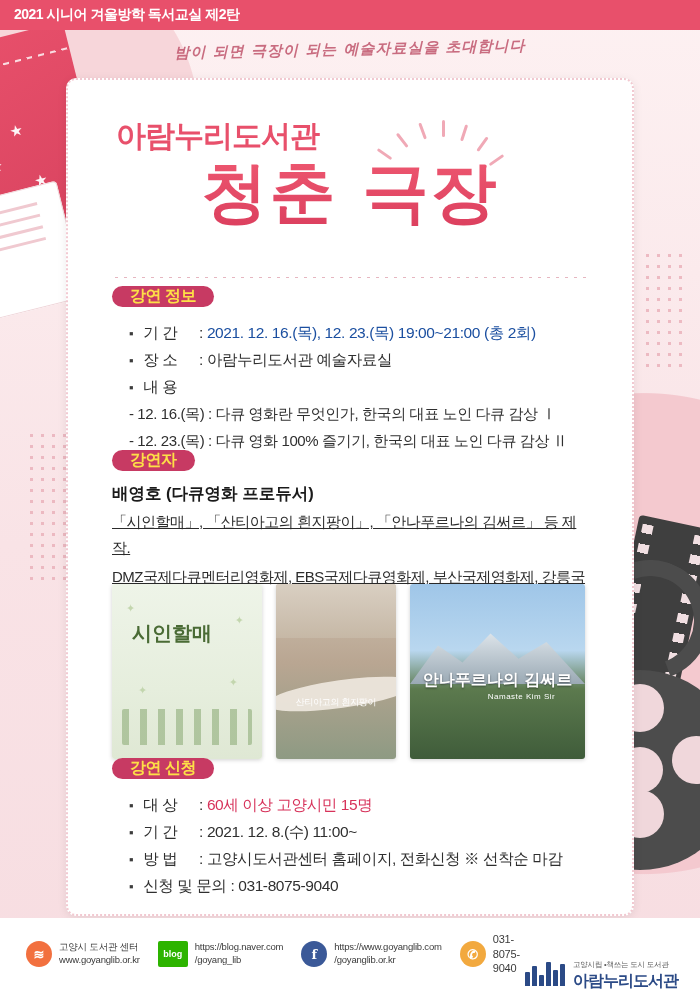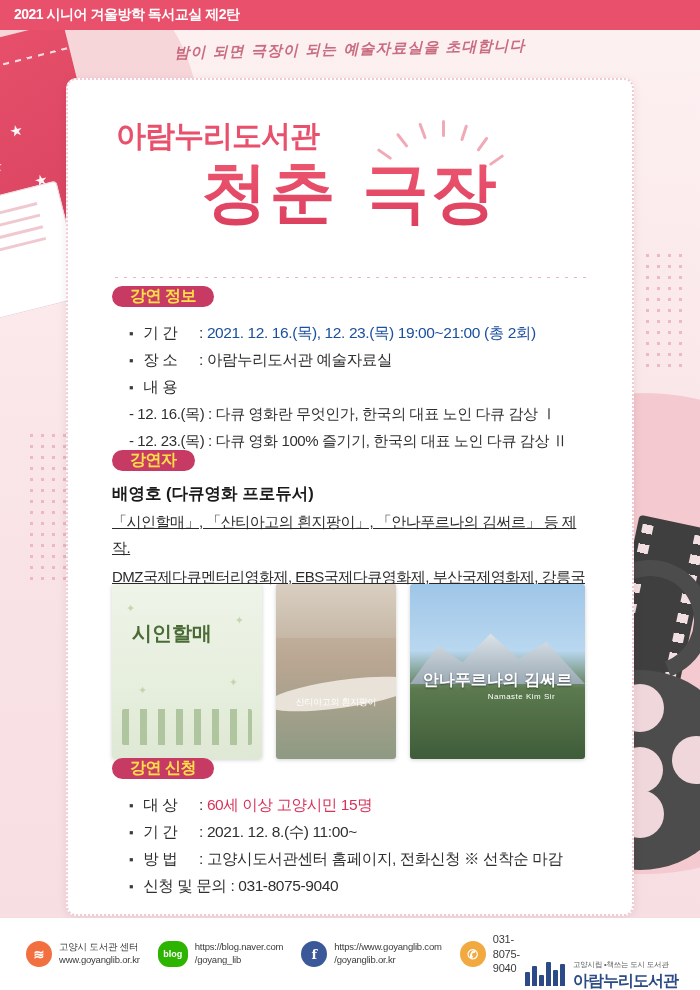--- a/index.html
+++ b/index.html
@@ -188,21 +188,21 @@
     position:absolute; left:0; right:0; bottom:0; height:72px;
     background:#ffffff; display:flex; align-items:center;
   }
   .foot-items { display:flex; align-items:center; gap:18px; padding-left:26px; flex:1; }
   .fitem { display:flex; align-items:center; gap:7px; }
   .fico {
     width:26px; height:26px; border-radius:50%; display:flex; align-items:center; justify-content:center;
     color:#fff; font-size:13px; font-weight:bold; flex:none;
   }
   .fico.rss  { background:#f2703f; }
-  .fico.blog { background:#2db400; border-radius:11px; font-size:9px; width:30px; }
+  .fico.blog { background:#2db400; border-radius:2px; font-size:9px; width:30px; }
   .fico.fb   { background:#3b5998; font-family:"DejaVu Serif", serif; }
   .fico.tel  { background:#f2a93f; }
   .ftxt { font-size:9.5px; color:#3b3b3b; line-height:1.35; letter-spacing:-0.2px; }
   .brand { display:flex; align-items:center; gap:8px; padding-right:22px;margin-top:36px; }
   .brand-bars { display:flex; align-items:flex-end; gap:2px; height:28px; }
   .brand-bars i { display:block; width:5px; background:#2b4a86; border-radius:1px 1px 0 0; }
   .brand-txt .s { font-size:7.5px; color:#5a5a5a; letter-spacing:-0.2px; }
   .brand-txt .b { font-size:16px; color:#2b4a86; font-weight:bold; letter-spacing:-1px; font-family:"DejaVu Serif", serif;}
 </style>
 </head>

